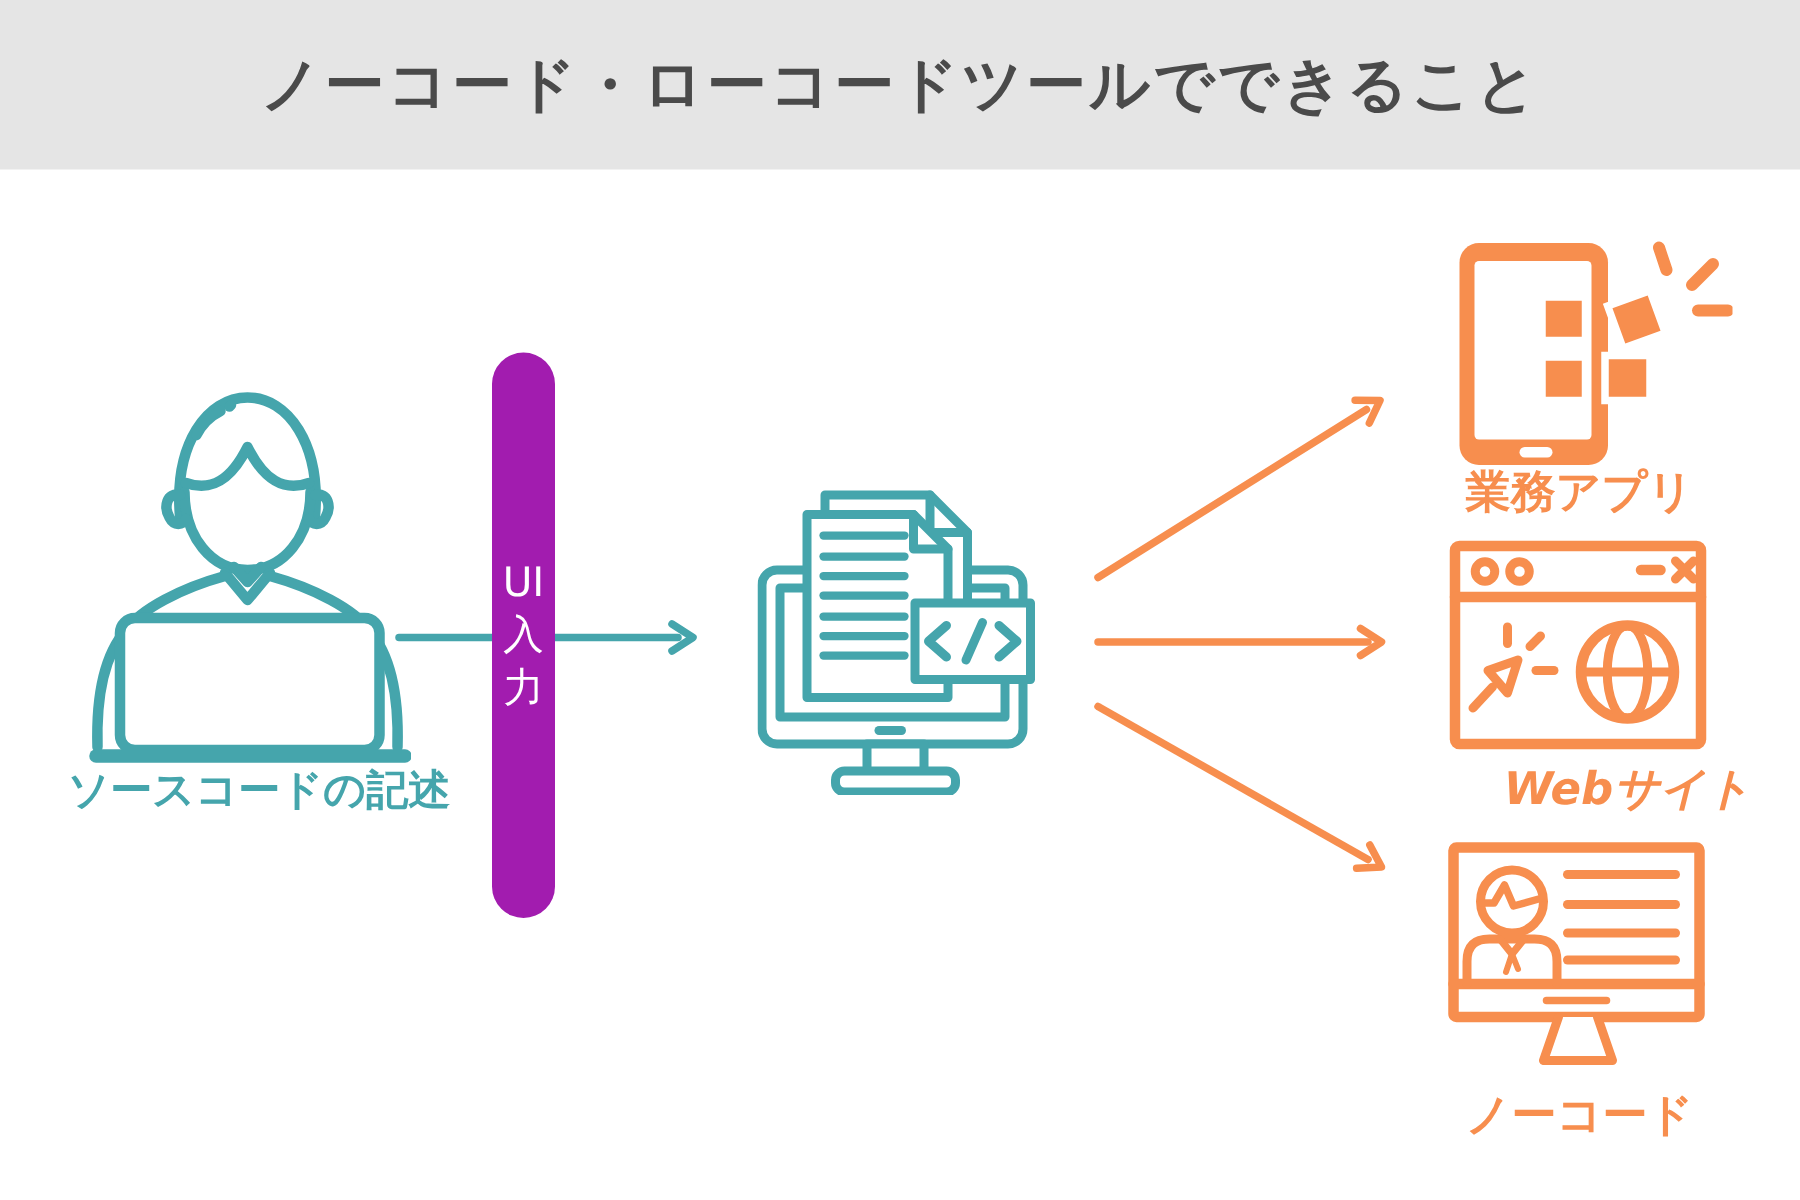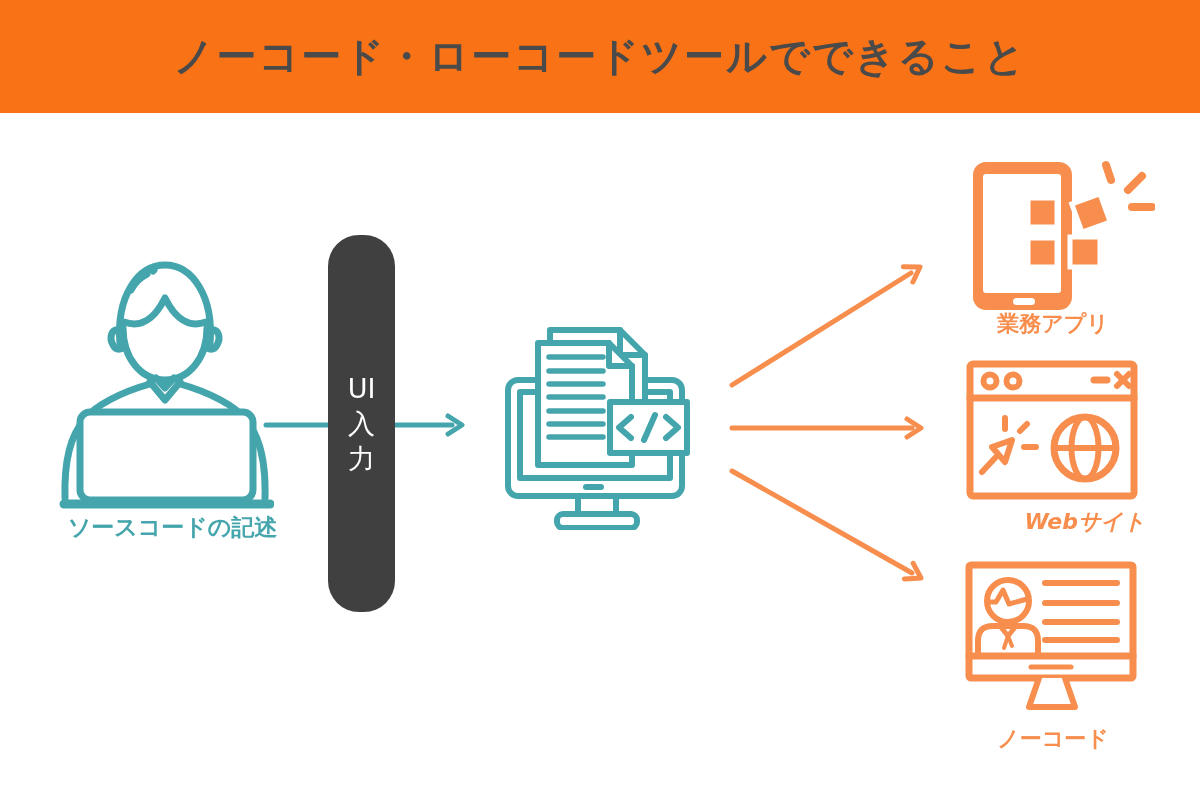--- a/index.html
+++ b/index.html
@@ -5,40 +5,40 @@
   html,body{margin:0;padding:0;}
   body{
     width:1200px;height:800px;position:relative;overflow:hidden;
     background:#ffffff;
     font-family:"DejaVu Sans","Liberation Sans",sans-serif;
   }
   .abs{position:absolute;}
   
   .header-bar{
     left:0;top:0;width:1200px;height:113px;
-    background:#f97316;display:flex;align-items:center;justify-content:center;
+    background:#e5e5e5;display:flex;align-items:center;justify-content:center;
   }
   .header-title{
     font-size:40px;font-weight:bold;color:#4a4a4a;letter-spacing:2px;
   }
   
   .cap{
     text-align:center;font-weight:bold;line-height:1.42;
   }
-  .cap.teal{color:#45a5ac;font-size:23px;}
-  .cap.orange{color:#f78e4e;font-size:22px;}
+  .cap.teal{color:#45a5ac;font-size:28px;}
+  .cap.orange{color:#f78e4e;font-size:30px;}
   .cap-person{left:5px;top:506px;width:335px;line-height:42px;}
   .cap-process{left:455px;top:556px;width:290px;line-height:40px;}
   .cap-out1{left:948px;top:308px;width:210px;}
   .cap-out2{left:980px;top:506px;width:210px;font-style:italic;}
   .cap-out3{left:948px;top:723px;width:210px;}
   
   .ui-pill{
-    left:328px;top:235px;width:67px;height:377px;border-radius:31px;
-    background:#404040;display:flex;flex-direction:column;
+    left:328px;top:235px;width:42px;height:377px;border-radius:31px;
+    background:#a21caf;display:flex;flex-direction:column;
     align-items:center;justify-content:center;z-index:3;
   }
   .ui-pill span{
     color:#ffffff;font-size:27px;line-height:35px;font-weight:500;
   }
   
   .person-icon{left:56px;top:258px;z-index:2;}
   .coding-icon{left:505px;top:323px;z-index:2;}
   .phone-icon{left:960px;top:153px;z-index:2;}
   .browser-icon{left:966px;top:360px;z-index:2;}

